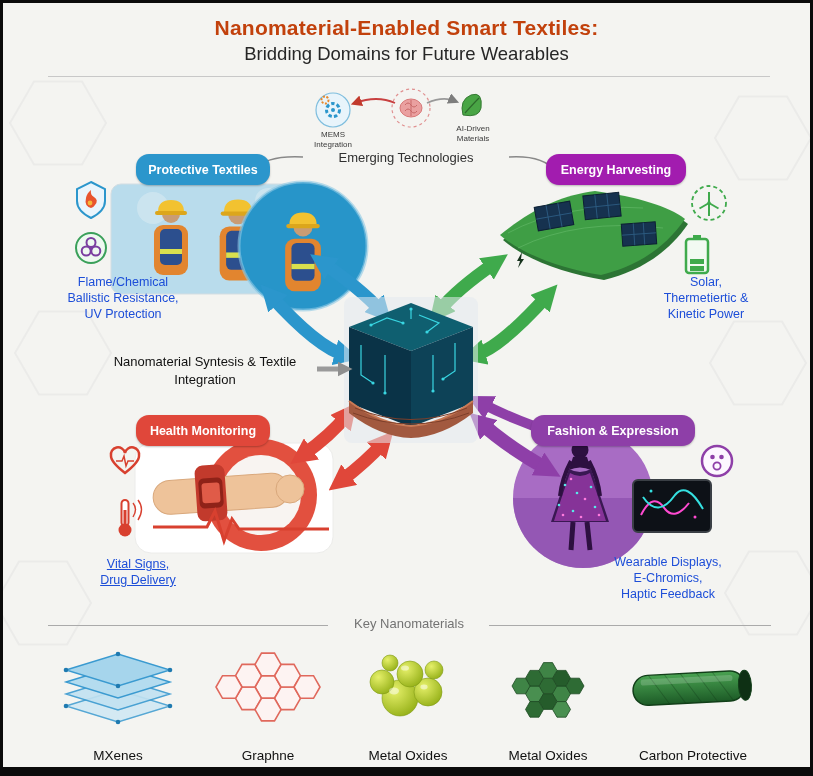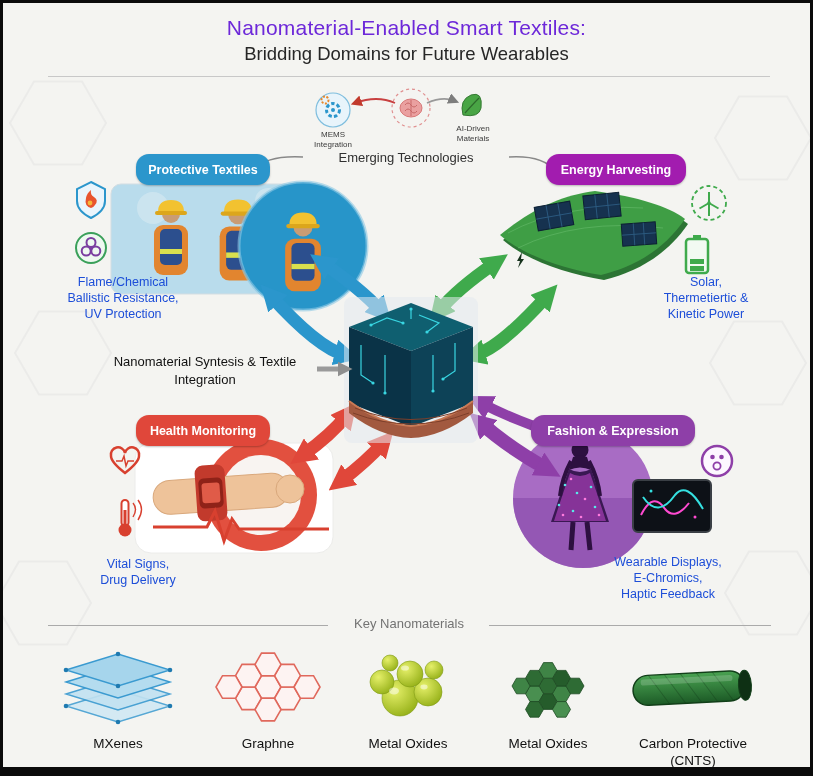--- a/index.html
+++ b/index.html
@@ -4,39 +4,39 @@
 <style>
   html,body{margin:0;padding:0;background:#fff;}
   .canvas{
     position:relative;width:813px;height:776px;box-sizing:border-box;
     background:#f4f4f1;border:3px solid #0b0b0b;border-bottom-width:9px;
     font-family:"Liberation Sans",sans-serif;color:#1c1c1c;overflow:hidden;
   }
   .abs{position:absolute;}
   .pre{white-space:pre-line;}
   .ctr{text-align:center;}
-  .title1{left:0;top:13px;width:100%;font-size:21px;font-weight:normal;letter-spacing:.2px;color:#6d28d9;}
+  .title1{left:0;top:13px;width:100%;font-size:21px;font-weight:bold;letter-spacing:.2px;color:#c2410c;}
   .title2{left:0;top:40px;width:100%;font-size:18.5px;font-weight:400;color:#262626;}
   .hline{background:#c8c8c8;height:1px;}
   .badge{
     position:absolute;height:31px;border-radius:13px;color:#fff;
     font-size:12.5px;font-weight:bold;display:flex;align-items:center;justify-content:center;
     box-shadow:0 1px 2px rgba(0,0,0,.25);
   }
   .badge-protective{background:#2b96cc;}
   .badge-energy{background:#a21caf;}
   .badge-health{background:#e0473a;}
   .badge-fashion{background:#8e3fa8;}
   .caption{font-size:12.5px;line-height:1.28;color:#1d4ed8;}
   .tinylabel{font-size:8px;line-height:1.2;color:#3a3a3a;}
   .midlabel{font-size:13px;color:#303030;}
   .centerlabel{font-size:13px;font-weight:500;color:#111;line-height:1.35;}
   .keyheader{font-size:13px;color:#737373;}
   .nano-item{top:643px;display:flex;flex-direction:column;align-items:center;}
-  .nano-label{margin-top:8px;font-size:13.5px;color:#111;line-height:1.25;text-align:center;}
+  .nano-label{margin-top:20px;font-size:13.5px;color:#111;line-height:1.25;text-align:center;}
   svg{display:block;}
 </style>
 </head>
 <body>
 
 <div class="canvas">
 
   <svg class="abs" style="left:0;top:0" width="807" height="764" viewBox="0 0 807 764">
     <defs>
       <marker id="ab" viewBox="0 0 10 10" refX="4" refY="5" markerWidth="26" markerHeight="26" markerUnits="userSpaceOnUse" orient="auto-start-reverse">
@@ -274,21 +274,21 @@
   <div class="badge badge-energy" style="left:543px;top:151px;width:140px;">Energy Harvesting</div>
   <div class="badge badge-health" style="left:133px;top:412px;width:134px;">Health Monitoring</div>
   <div class="badge badge-fashion" style="left:528px;top:412px;width:164px;">Fashion &amp; Expression</div>
 
   <div class="abs ctr caption pre" style="left:35px;top:271px;width:170px;">Flame/Chemical
 Ballistic Resistance,
 UV Protection</div>
   <div class="abs ctr caption pre" style="left:628px;top:271px;width:150px;">Solar,
 Thermetiertic &amp;
 Kinetic Power</div>
-  <div class="abs ctr caption pre" style="left:55px;top:553px;width:160px;">Vital Signs,
+  <div class="abs ctr caption pre" style="left:55px;top:553px;width:160px;text-decoration:underline;">Vital Signs,
 Drug Delivery</div>
   <div class="abs ctr caption pre" style="left:585px;top:551px;width:160px;">Wearable Displays,
 E-Chromics,
 Haptic Feedback</div>
 
   <div class="abs ctr centerlabel pre" style="left:96px;top:350px;width:212px;">Nanomaterial Syntesis &amp; Textile
 Integration</div>
 
   <div class="abs hline" style="left:45px;top:622px;width:280px;background:#aaa;"></div>
   <div class="abs ctr keyheader" style="left:330px;top:613px;width:152px;">Key Nanomaterials</div>

